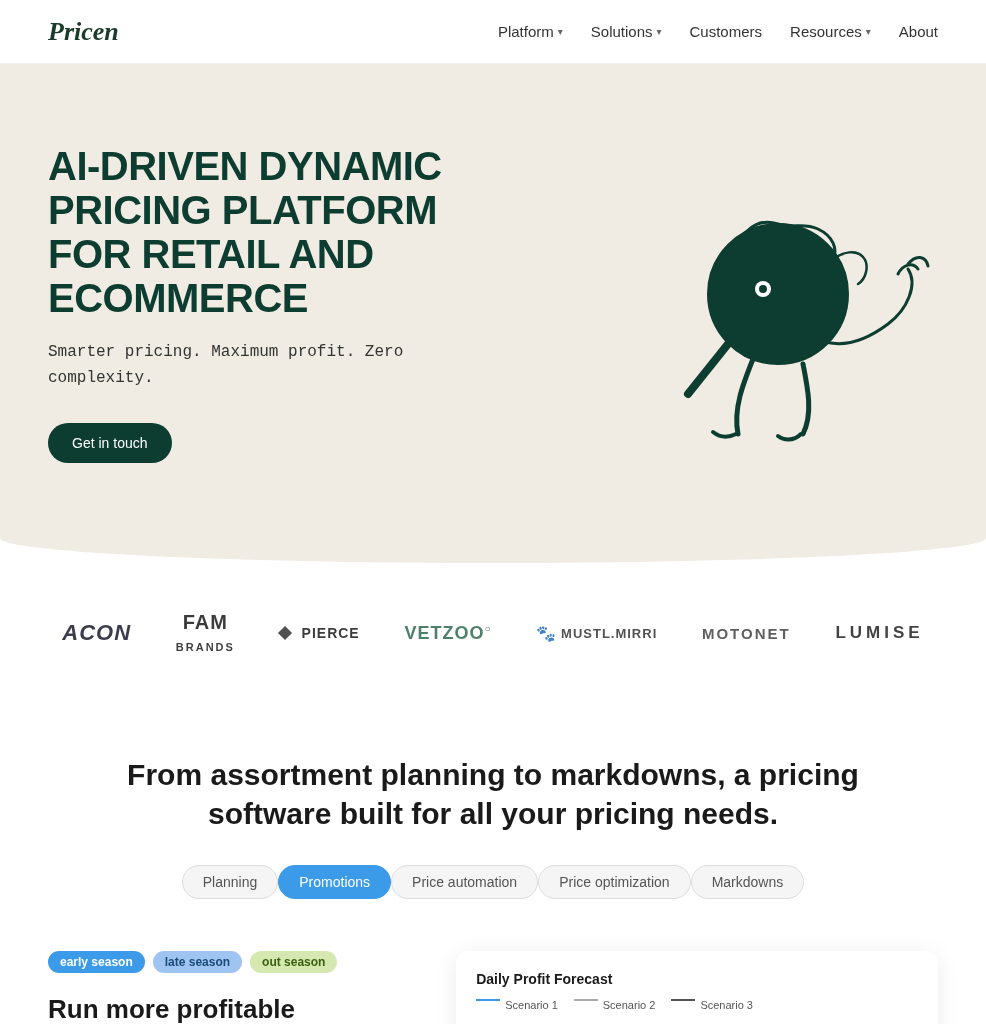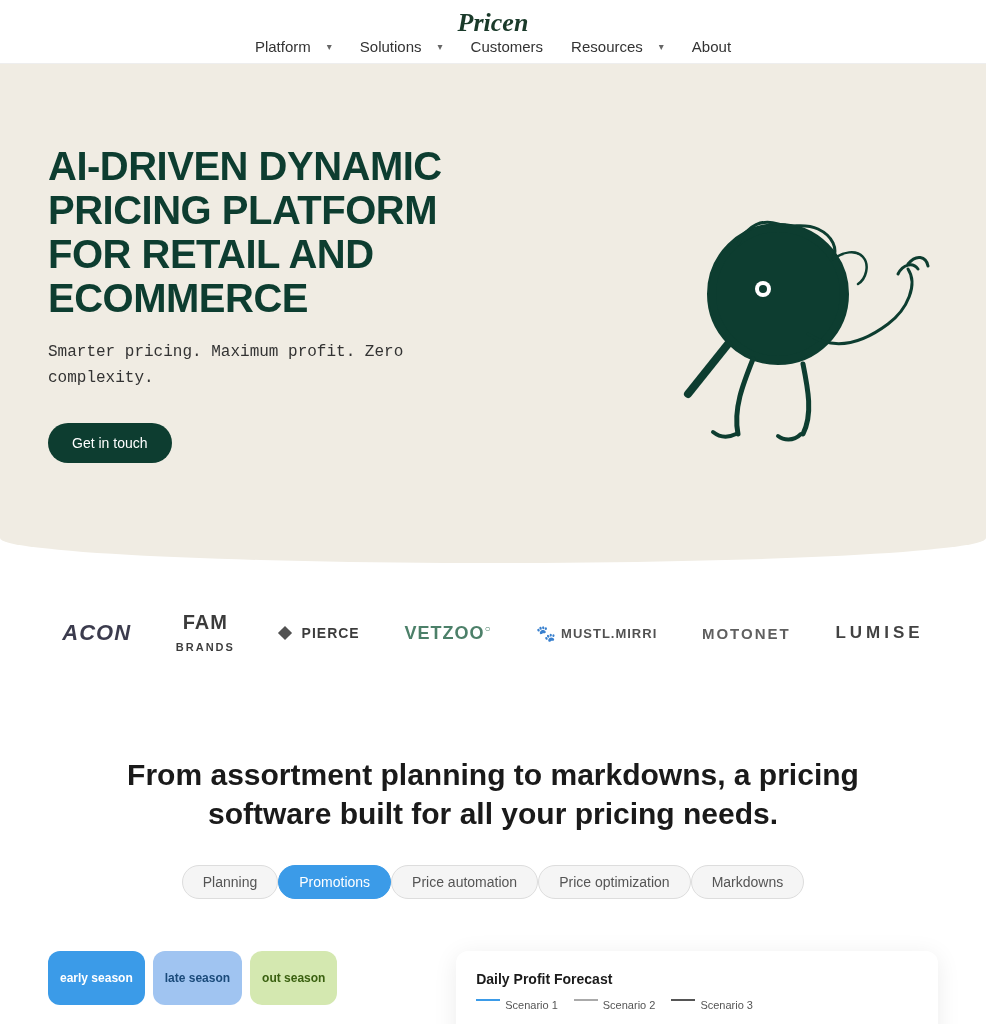--- a/index.html
+++ b/index.html
@@ -1,31 +1,31 @@
 <!DOCTYPE html>
 <html><head>
   <meta charset="utf-8">
   <style>
     * { margin: 0; padding: 0; box-sizing: border-box; }
     body { font-family: -apple-system, BlinkMacSystemFont, 'Segoe UI', sans-serif; background: #fff; color: #1a1a1a; }
 
     
     nav {
-      display: flex; align-items: center; justify-content: center;
+      display: flex; align-items: center; justify-content: space-between;
       padding: 17px 48px; height: 64px; background: #fff;
-      border-bottom: 1px solid #eee; position: relative; z-index: 10; flex-direction: column;
+      border-bottom: 1px solid #eee; position: relative; z-index: 10;
     }
     .logo {
       font-family: Georgia, serif; font-size: 26px; color: #1a3a2a;
       font-style: italic; font-weight: bold; cursor: pointer;
     }
     .nav-links { display: flex; align-items: center; gap: 28px; }
     .nav-link {
       font-size: 15px; color: #333; cursor: pointer; text-decoration: none;
-      display: flex; align-items: center; gap: 16px;
+      display: flex; align-items: center; gap: 4px;
     }
     .chevron { font-size: 10px; color: #666; }
     .btn-demo {
       background: #0d3d30; color: #fff; border: none; border-radius: 6px;
       padding: 10px 20px; font-size: 14px; cursor: pointer; font-weight: 500;
     }
 
     
     .hero {
       background: #f0ece3; padding: 80px 48px 100px;
@@ -94,21 +94,21 @@
     }
 
     
     .promo-section {
       padding: 20px 48px 40px;
       display: flex; gap: 40px; align-items: flex-start;
     }
     .promo-left { flex: 1; min-width: 280px; }
     .season-tags { display: flex; gap: 8px; margin-bottom: 20px; flex-wrap: wrap; }
     .tag {
-      padding: 20px 12px; border-radius: 12px; font-size: 12px; font-weight: 600;
+      padding: 4px 12px; border-radius: 12px; font-size: 12px; font-weight: 600;
     }
     .tag.early { background: #3b9be8; color: #fff; }
     .tag.late { background: #a0c4f1; color: #1a4a7a; }
     .tag.out { background: #d4e8b0; color: #3a6010; }
 
     .promo-title {
       font-size: 26px; font-weight: 800; color: #1a1a1a;
       line-height: 1.3; margin-bottom: 20px;
     }
 

